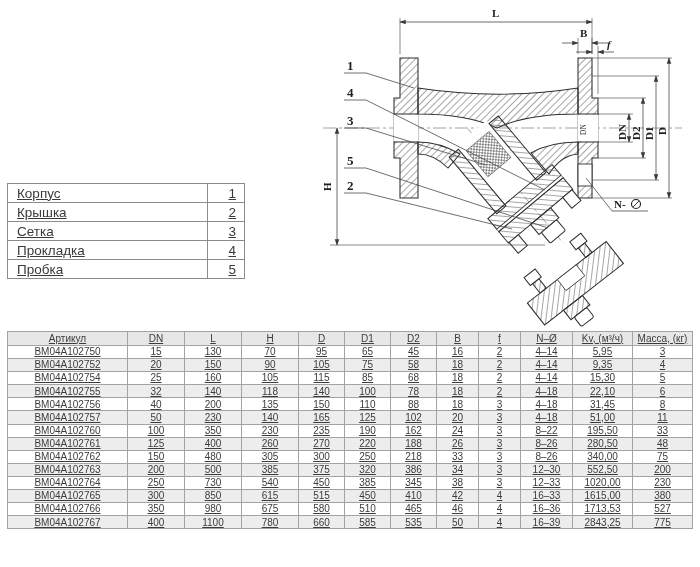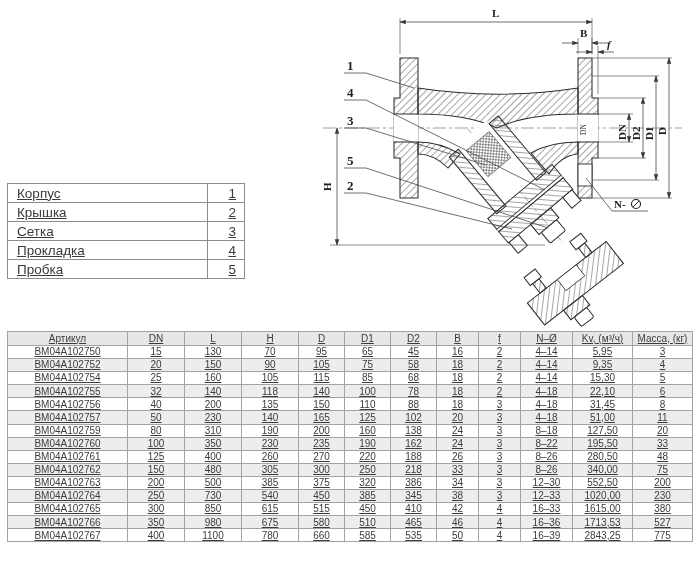--- a/index.html
+++ b/index.html
@@ -270,34 +270,20 @@
           <td>165</td>
           <td>125</td>
           <td>102</td>
           <td>20</td>
           <td>3</td>
           <td>4–18</td>
           <td>51,00</td>
           <td>11</td>
         </tr>
         <tr>
-          <td>BM04A102759</td>
-          <td>80</td>
-          <td>310</td>
-          <td>190</td>
-          <td>200</td>
-          <td>160</td>
-          <td>138</td>
-          <td>24</td>
-          <td>3</td>
-          <td>8–18</td>
-          <td>127,50</td>
-          <td>20</td>
-        </tr>
-        <tr>
           <td>BM04A102760</td>
           <td>100</td>
           <td>350</td>
           <td>230</td>
           <td>235</td>
           <td>190</td>
           <td>162</td>
           <td>24</td>
           <td>3</td>
           <td>8–22</td>

